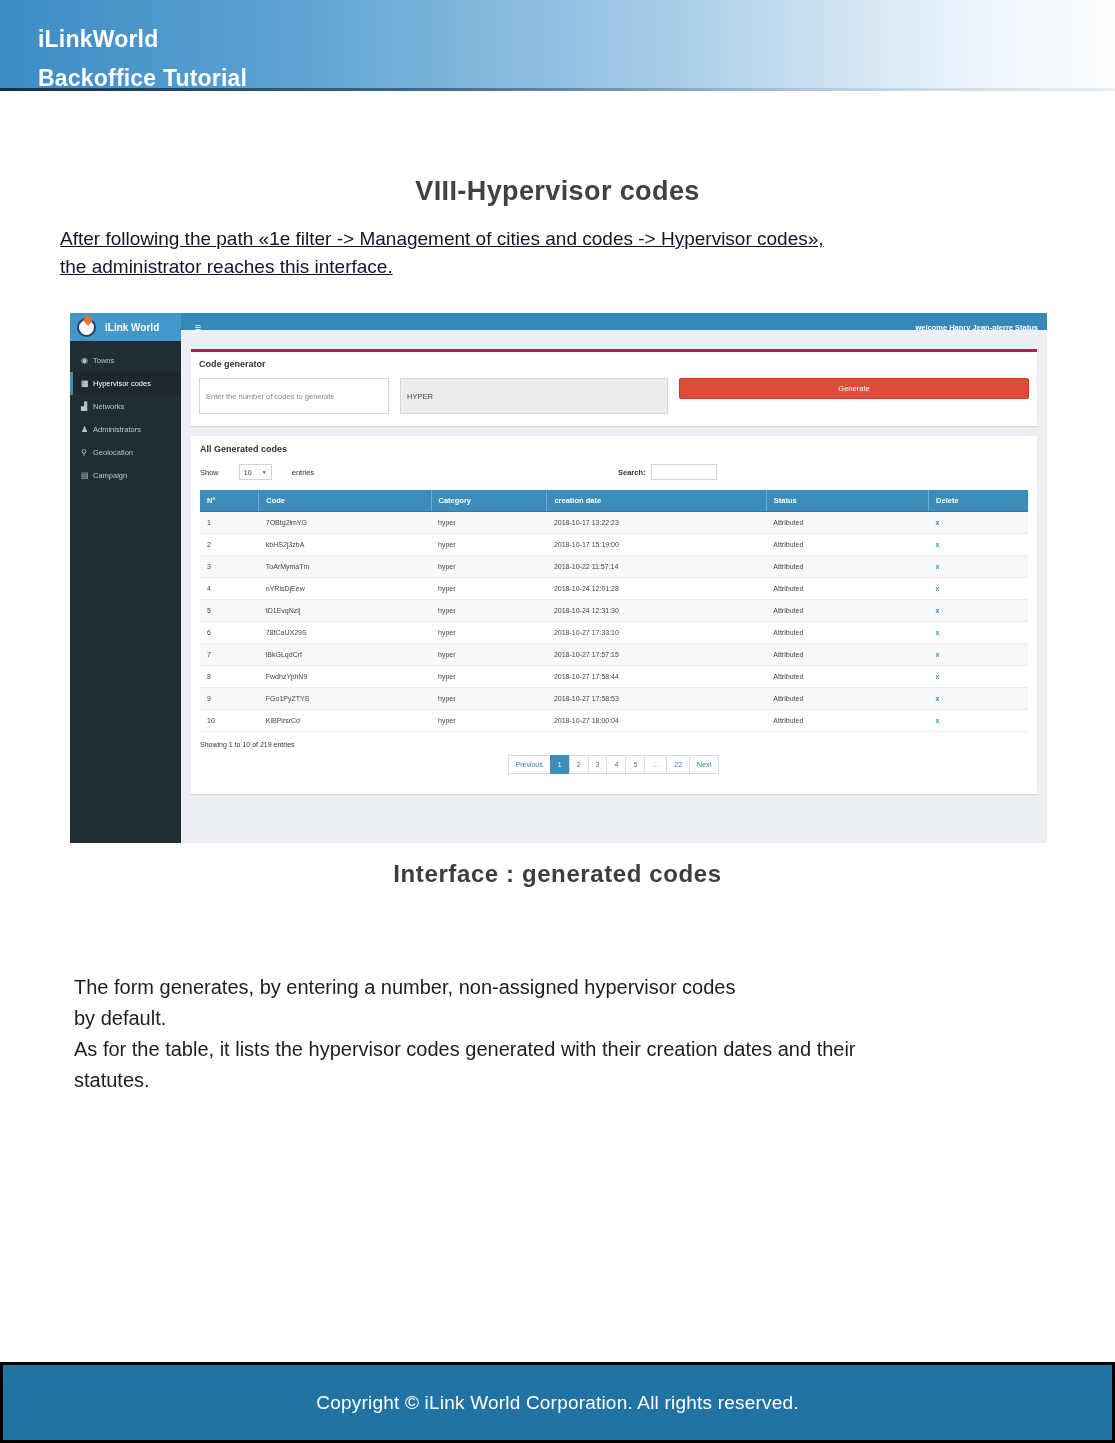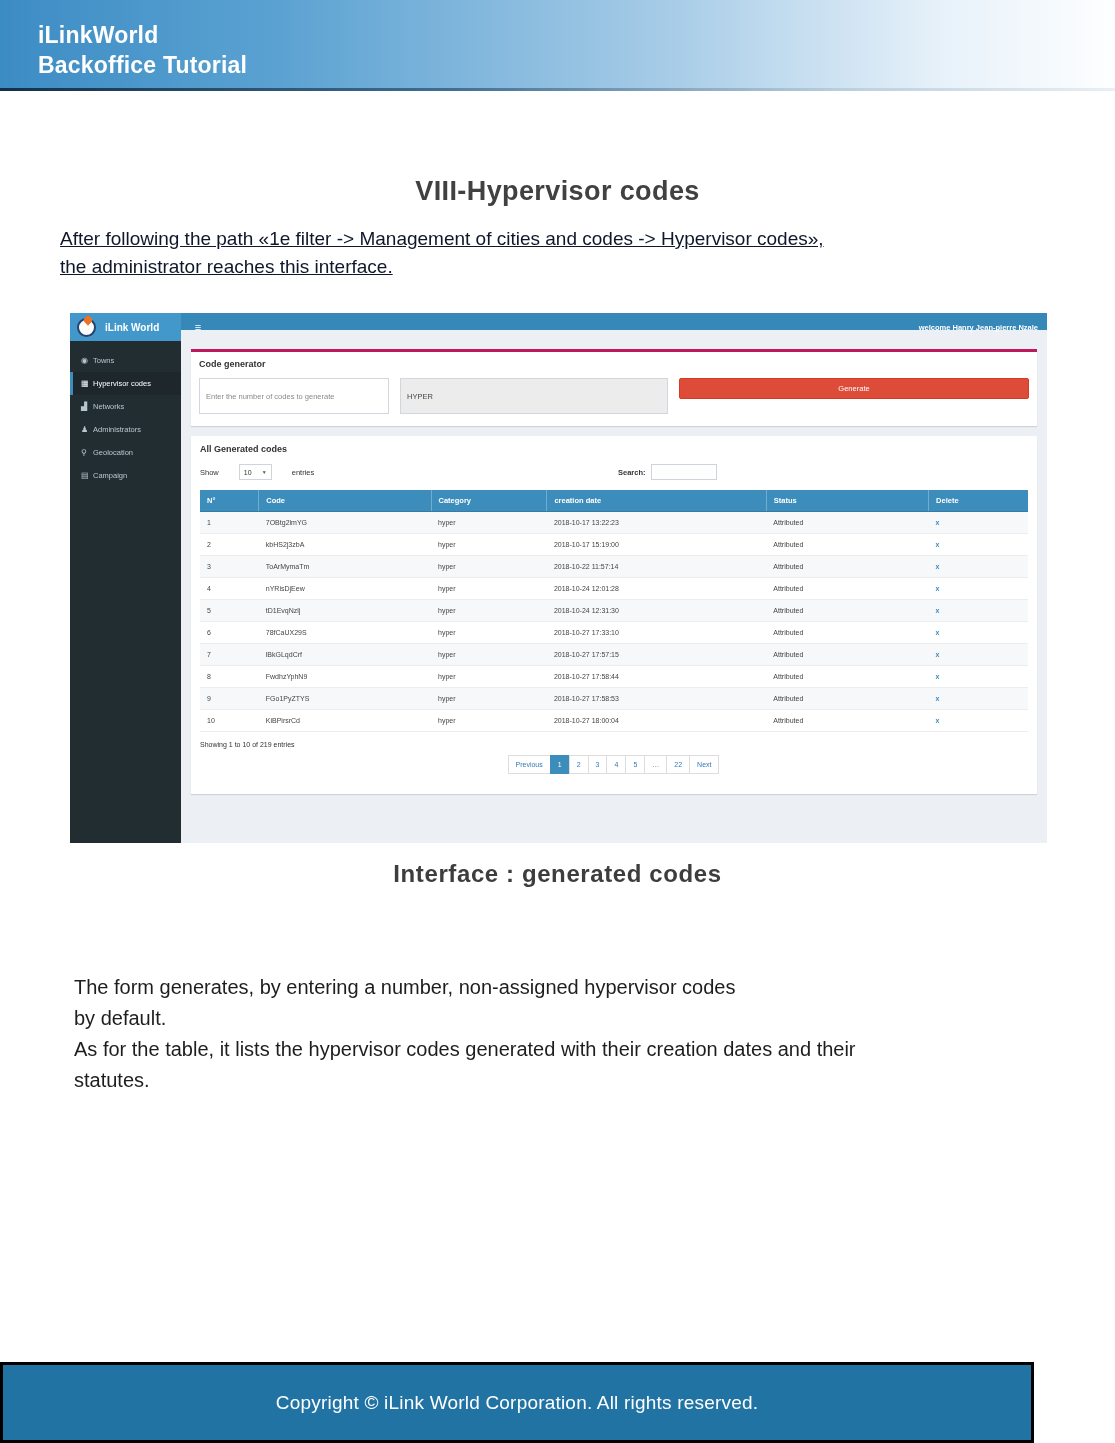--- a/index.html
+++ b/index.html
@@ -7,36 +7,36 @@
   body {
     width:1115px; height:1443px; position:relative; overflow:hidden;
     font-family:"Liberation Sans", sans-serif; -webkit-font-smoothing:antialiased;
   }
 
   
   .doc-header{
     position:absolute; top:0; left:0; width:1115px; height:88px;
     background:linear-gradient(90deg,#3c8cc4 0%,#5ba2d2 25%,#a7cce7 60%,#e8f2fa 85%,#fdfeff 100%);
   }
-  .doc-header .hdr-text{ padding:20px 0 0 38px; color:#fff; font-size:23px; font-weight:600; line-height:30px; white-space:pre-line; letter-spacing:.2px;}
+  .doc-header .hdr-text{ padding:20px 0 0 38px; color:#fff; font-size:23px; font-weight:600; line-height:39px; white-space:pre-line; letter-spacing:.2px;}
   .doc-header .hdr-underline{ position:absolute; left:0; bottom:-3px; width:100%; height:3px;
     background:linear-gradient(90deg,#12304a 0%,#3f6d93 40%,#b9cedd 75%,#e9eff4 100%); }
 
   
   .doc-title{ position:absolute; top:176px; left:0; width:1115px; text-align:center;
     font-size:27px; font-weight:bold; color:#414141; letter-spacing:.4px; }
   .doc-intro{ position:absolute; top:225px; left:60px; width:1000px; font-size:19px;
     color:#0f172a; line-height:28px; white-space:pre-line;text-decoration:underline; }
   .doc-caption{ position:absolute; top:860px; left:0; width:1115px; text-align:center;
     font-size:24px; font-weight:bold; color:#3d3d3d; letter-spacing:.6px; }
   .doc-body{ position:absolute; top:972px; left:74px; width:960px; font-size:20px;
     color:#1e1e1e; line-height:31px; white-space:pre-line; }
 
   
-  .doc-footer{ position:absolute; top:1362px; left:0; width:1034px; height:81px;
+  .doc-footer{ position:absolute; top:1362px; left:0; width:1115px; height:81px;
     background:#2173a3; border:3px solid #000; display:flex; align-items:center; justify-content:center; }
   .doc-footer .ftr-text{ color:#fff; font-size:19px; letter-spacing:.2px; }
 
   
   .shot{ position:absolute; top:313px; left:70px; width:977px; height:530px; background:#ecf0f5; font-family:"Liberation Sans",sans-serif; }
 
   .navbar{ position:absolute; top:0; left:0; width:100%; height:17px; background:#3688b9; }
   .brand{ position:absolute; top:0; left:0; width:111px; height:28px; background:#4398cb; display:flex; align-items:center; }
   .logo{ width:19px; height:19px; border-radius:50%; background:#fff; border:2px solid #27426b; margin-left:7px; position:relative; }
   .logo::after{ content:""; position:absolute; top:-4px; left:5px; width:8px; height:8px; border-radius:50% 50% 50% 0; background:#e8732a; transform:rotate(-45deg); }
@@ -97,21 +97,21 @@
 the administrator reaches this interface.</div>
 
 <div class="shot">
 
   <div class="navbar">
     <div class="brand">
       <span class="logo"></span>
       <span class="brand-text">iLink World</span>
     </div>
     <div class="hamburger">≡</div>
-    <div class="welcome">welcome Hanry Jean-pierre Nzale</div>
+    <div class="welcome">welcome Hanry Jean-pierre Status</div>
   </div>
 
   <div class="sidebar">
     <div>
         <div class="side-item">
           <span class="side-icon">◉</span>
           <span class="side-label">Towns</span>
         </div>
         <div class="side-item active">
           <span class="side-icon">▦</span>

